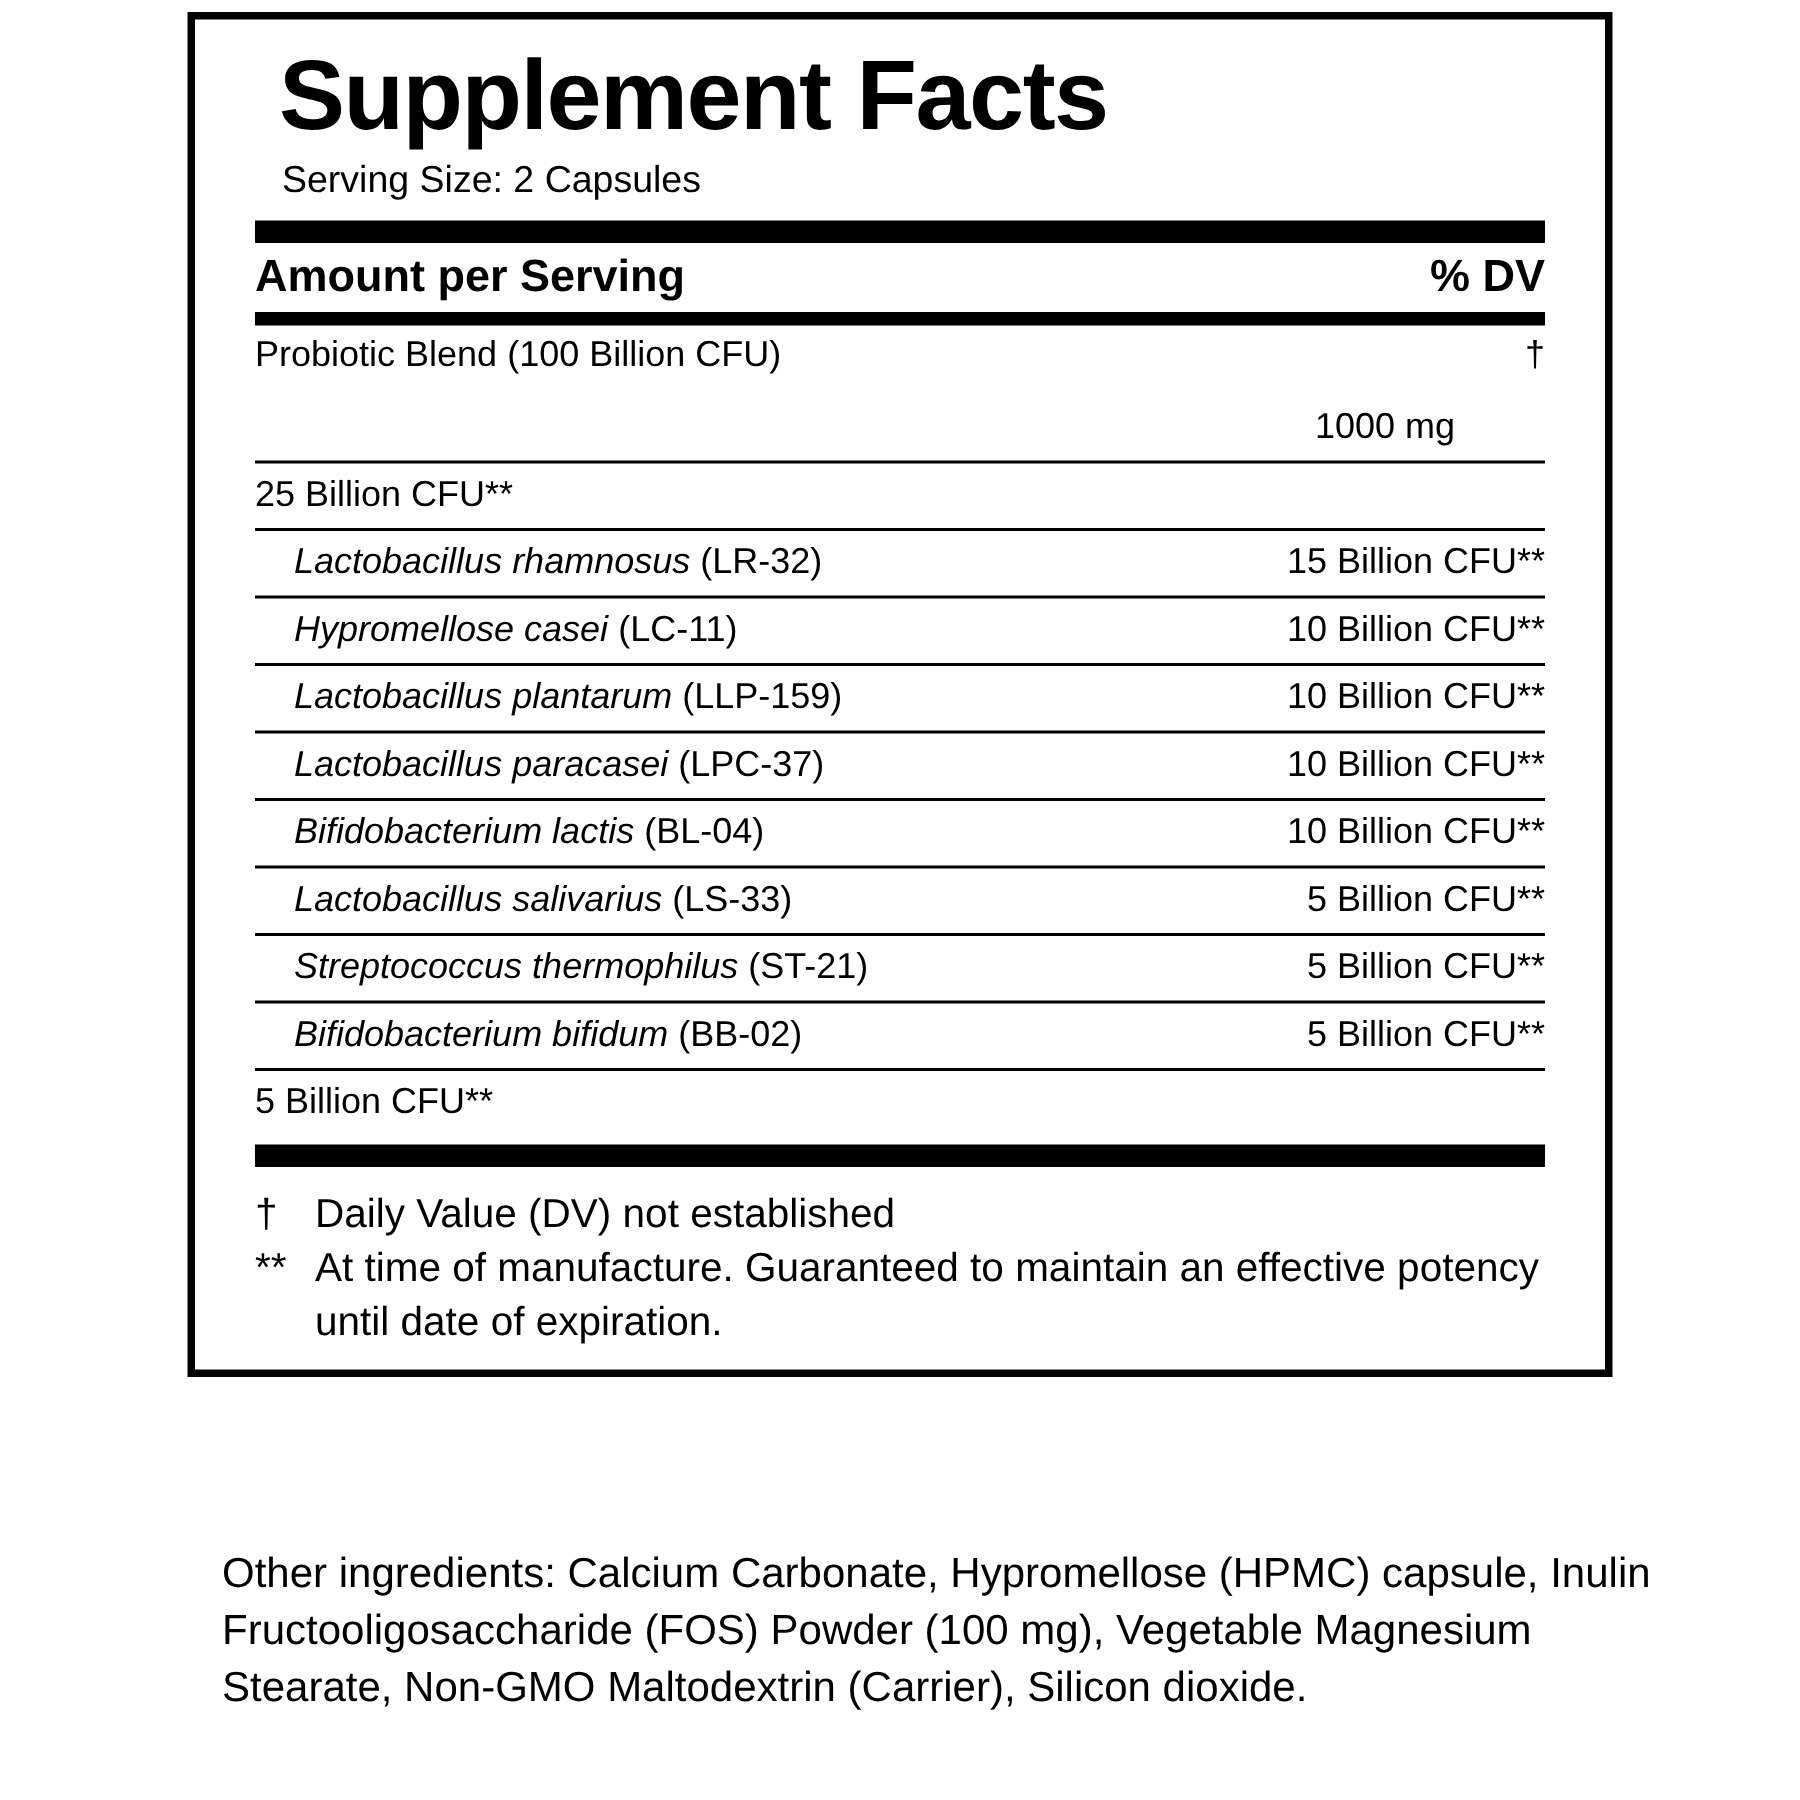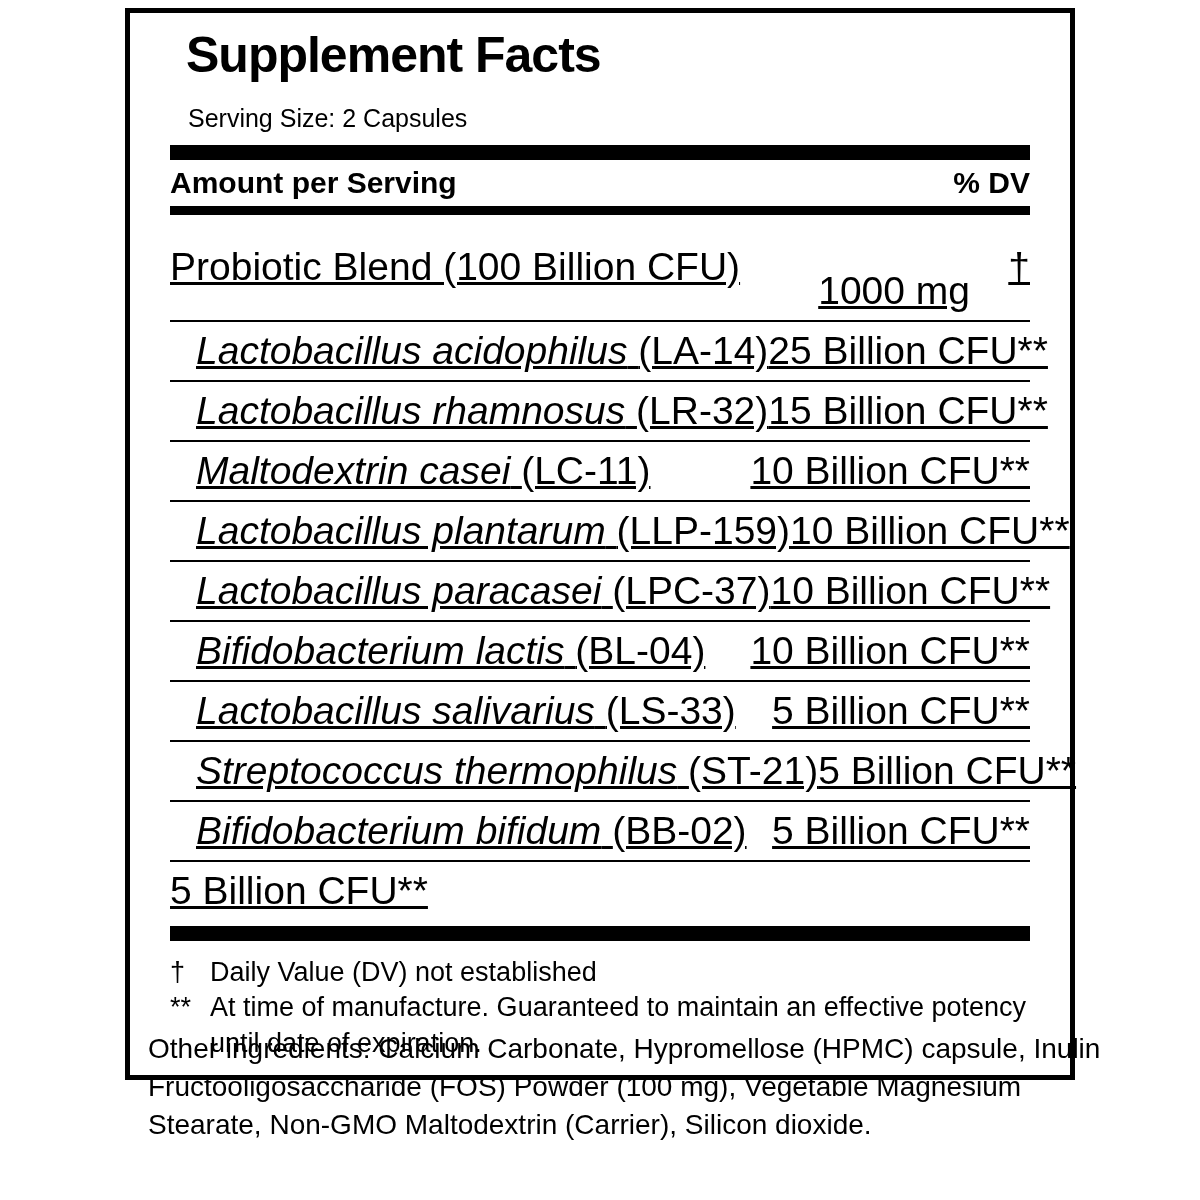--- a/index.html
+++ b/index.html
@@ -28,25 +28,25 @@
     left: 125px;
     top: 8px;
     width: 950px;
     box-sizing: border-box;
     border: 5px solid #000;
     background: #fff;
     padding: 10px 28px 14px 28px;
   }
 
   .sf-title {
-    font-size: 50px;
+    font-size: 66px;
     font-weight: bold;
     letter-spacing: -1px;
     line-height: 1.05;
-    margin: 6px 0 20px 28px;
+    margin: 6px 0 6px 28px;
     white-space: nowrap;
   }
 
   .serving-line {
     font-size: 25px;
     line-height: 1.32;
     margin-left: 30px;
   }
 
   .rule-thick {
@@ -73,26 +73,25 @@
     font-weight: bold;
     padding: 6px 12px 6px 12px;
   }
 
   
   .rows {
     margin: 0 12px;
   }
   .row {
     display: flex;
-    align-items: center;
-    font-size: 39px;
+    align-items: flex-start;
+    font-size: 24px;
     line-height: 1.0;
     padding: 9px 0 10px 0;
     border-bottom: 2px solid #000;
-    text-decoration: underline;
   }
   .row.first {
     border-bottom: 2px solid #000;
     padding-top: 8px;
   }
   .row.last {
     border-bottom: none;
   }
   .row .name {
     flex: 1 1 auto;
@@ -170,31 +169,30 @@
 
     <div class="rows">
 
       <div class="row first">
         <span class="name">Probiotic Blend (100 Billion CFU)</span>
         <span class="amt">1000 mg</span>
         <span class="dv">†</span>
       </div>
 
       <div class="row indent">
-        <span class="name"><span class="sci">Lactobacillus acidophilus</span> <span>(LA-14)</span></span>
         <span class="amt">25 Billion CFU**</span>
       </div>
 
       <div class="row indent">
         <span class="name"><span class="sci">Lactobacillus rhamnosus</span> <span>(LR-32)</span></span>
         <span class="amt">15 Billion CFU**</span>
       </div>
 
       <div class="row indent">
-        <span class="name"><span class="sci">Maltodextrin casei</span> <span>(LC-11)</span></span>
+        <span class="name"><span class="sci">Hypromellose casei</span> <span>(LC-11)</span></span>
         <span class="amt">10 Billion CFU**</span>
       </div>
 
       <div class="row indent">
         <span class="name"><span class="sci">Lactobacillus plantarum</span> <span>(LLP-159)</span></span>
         <span class="amt">10 Billion CFU**</span>
       </div>
 
       <div class="row indent">
         <span class="name"><span class="sci">Lactobacillus paracasei</span> <span>(LPC-37)</span></span>

